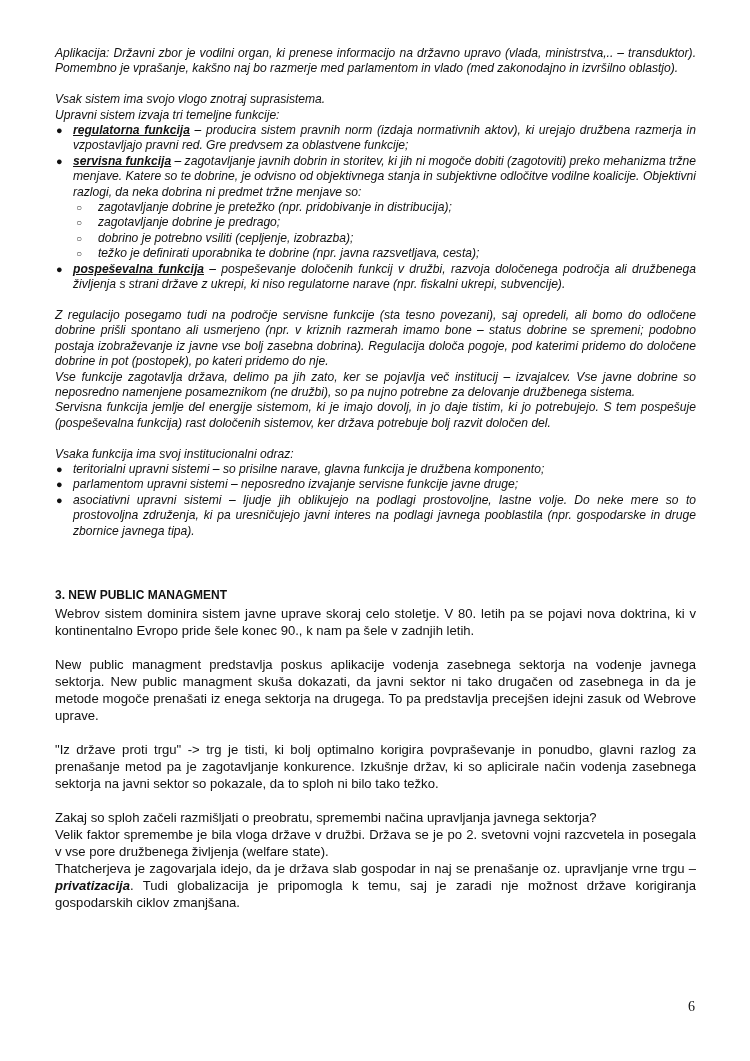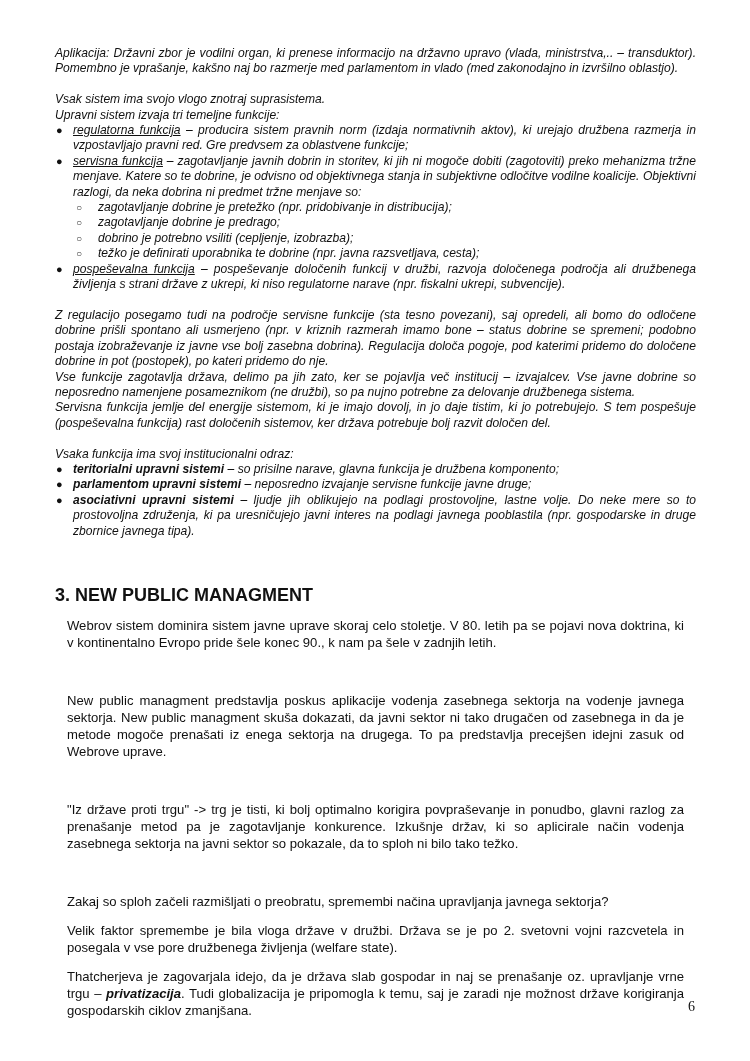--- a/index.html
+++ b/index.html
@@ -7,25 +7,25 @@
   .page { position: absolute; left: 55px; top: 46px; width: 641px; font-family: "Liberation Sans", sans-serif; }
   .it { font-style: italic; font-size: 12.1px; line-height: 15.4px; text-align: justify; }
   .it p { margin: 0; }
   .gap { height: 15.4px; }
   ul.b1 { list-style: none; margin: 0; padding: 0; }
   ul.b1 > li { position: relative; padding-left: 18px; }
   ul.b1 > li .dot { position: absolute; left: 1px; top: 0; font-style: normal; font-size: 11px; }
   ul.b2 { list-style: none; margin: 0; padding: 0; }
   ul.b2 > li { position: relative; padding-left: 25px; }
   ul.b2 > li .circ { position: absolute; left: 3px; top: 0; font-style: normal; font-size: 10px; color: #333; }
-  .term-u { font-weight: normal; text-decoration: underline; }
-  .term-b { font-weight: bold; }
-  h2 { font-family: "Liberation Sans", sans-serif; font-size: 18px; font-weight: bold; margin: 0; line-height: 20px; }
+  .term-u { font-weight: bold; text-decoration: underline; }
+  .term-b { font-weight: normal; }
+  h2 { font-family: "Liberation Sans", sans-serif; font-size: 12px; font-weight: bold; margin: 0; line-height: 20px; }
   .np { font-size: 13.1px; line-height: 17px; text-align: justify; font-style: normal; }
-  .np p { margin: 12px; }
+  .np p { margin: 0; }
   .np .gap2 { height: 17px; }
   .pagenum { position: absolute; left: 688px; top: 999px; font-family: "Liberation Serif", serif; font-size: 14px; }
 </style>
 </head>
 <body>
 
 <div class="page">
 
   <div class="it">
     <p>Aplikacija: Državni zbor je vodilni organ, ki prenese informacijo na državno upravo (vlada, ministrstva,.. – transduktor). Pomembno je vprašanje, kakšno naj bo razmerje med parlamentom in vlado (med zakonodajno in izvršilno oblastjo).</p>

